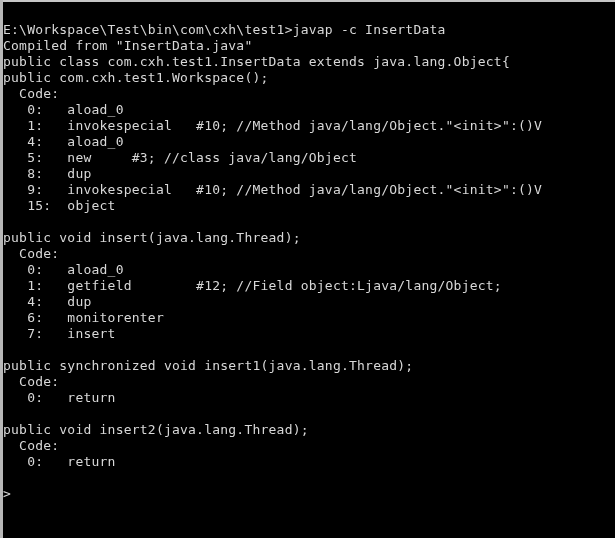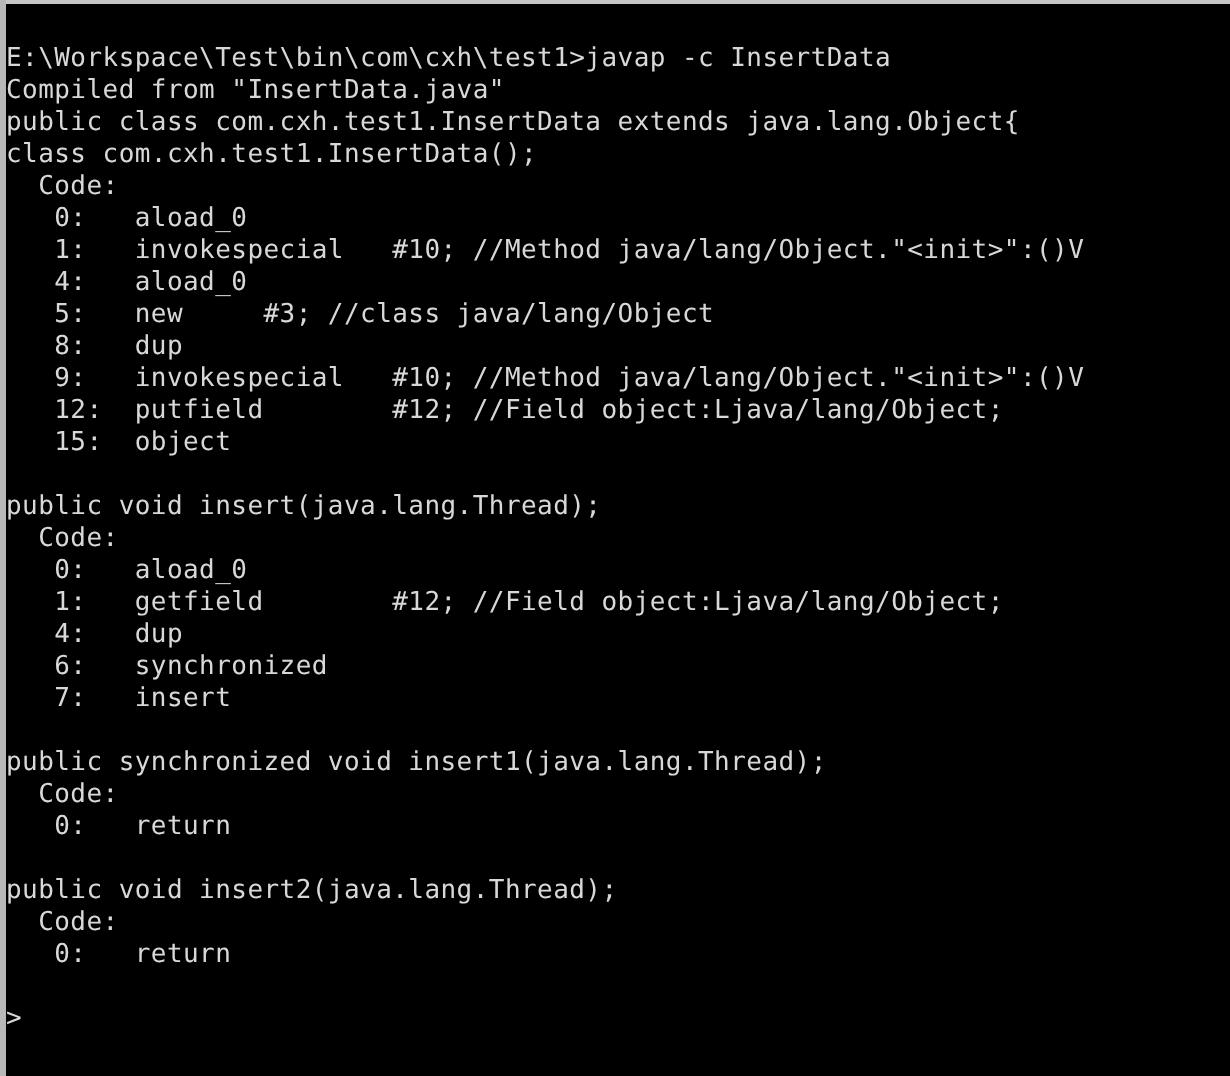--- a/index.html
+++ b/index.html
@@ -70,37 +70,36 @@
 
 <div id="console-window">
 
   <div id="top-border"></div>
   <div id="left-border"></div>
 
   <div id="console-output">
     <div class="console-line">E:\Workspace\Test\bin\com\cxh\test1&gt;javap -c InsertData</div>
     <div class="console-line">Compiled from "InsertData.java"</div>
     <div class="console-line">public class com.cxh.test1.InsertData extends java.lang.Object{</div>
-    <div class="console-line">class com.cxh.test1.InsertData();</div>
+    <div class="console-line">public com.cxh.test1.Workspace();</div>
     <div class="console-line">  Code:</div>
     <div class="console-line">   0:   aload_0</div>
     <div class="console-line">   1:   invokespecial   #10; //Method java/lang/Object."&lt;init&gt;":()V</div>
     <div class="console-line">   4:   aload_0</div>
     <div class="console-line">   5:   new     #3; //class java/lang/Object</div>
     <div class="console-line">   8:   dup</div>
     <div class="console-line">   9:   invokespecial   #10; //Method java/lang/Object."&lt;init&gt;":()V</div>
-    <div class="console-line">   12:  putfield        #12; //Field object:Ljava/lang/Object;</div>
     <div class="console-line">   15:  object</div>
     <div class="console-line blank"></div>
     <div class="console-line">public void insert(java.lang.Thread);</div>
     <div class="console-line">  Code:</div>
     <div class="console-line">   0:   aload_0</div>
     <div class="console-line">   1:   getfield        #12; //Field object:Ljava/lang/Object;</div>
     <div class="console-line">   4:   dup</div>
-    <div class="console-line">   6:   synchronized</div>
+    <div class="console-line">   6:   monitorenter</div>
     <div class="console-line">   7:   insert</div>
     <div class="console-line blank"></div>
     <div class="console-line">public synchronized void insert1(java.lang.Thread);</div>
     <div class="console-line">  Code:</div>
     <div class="console-line">   0:   return</div>
     <div class="console-line blank"></div>
     <div class="console-line">public void insert2(java.lang.Thread);</div>
     <div class="console-line">  Code:</div>
     <div class="console-line">   0:   return</div>
     <div class="console-line blank"></div>

